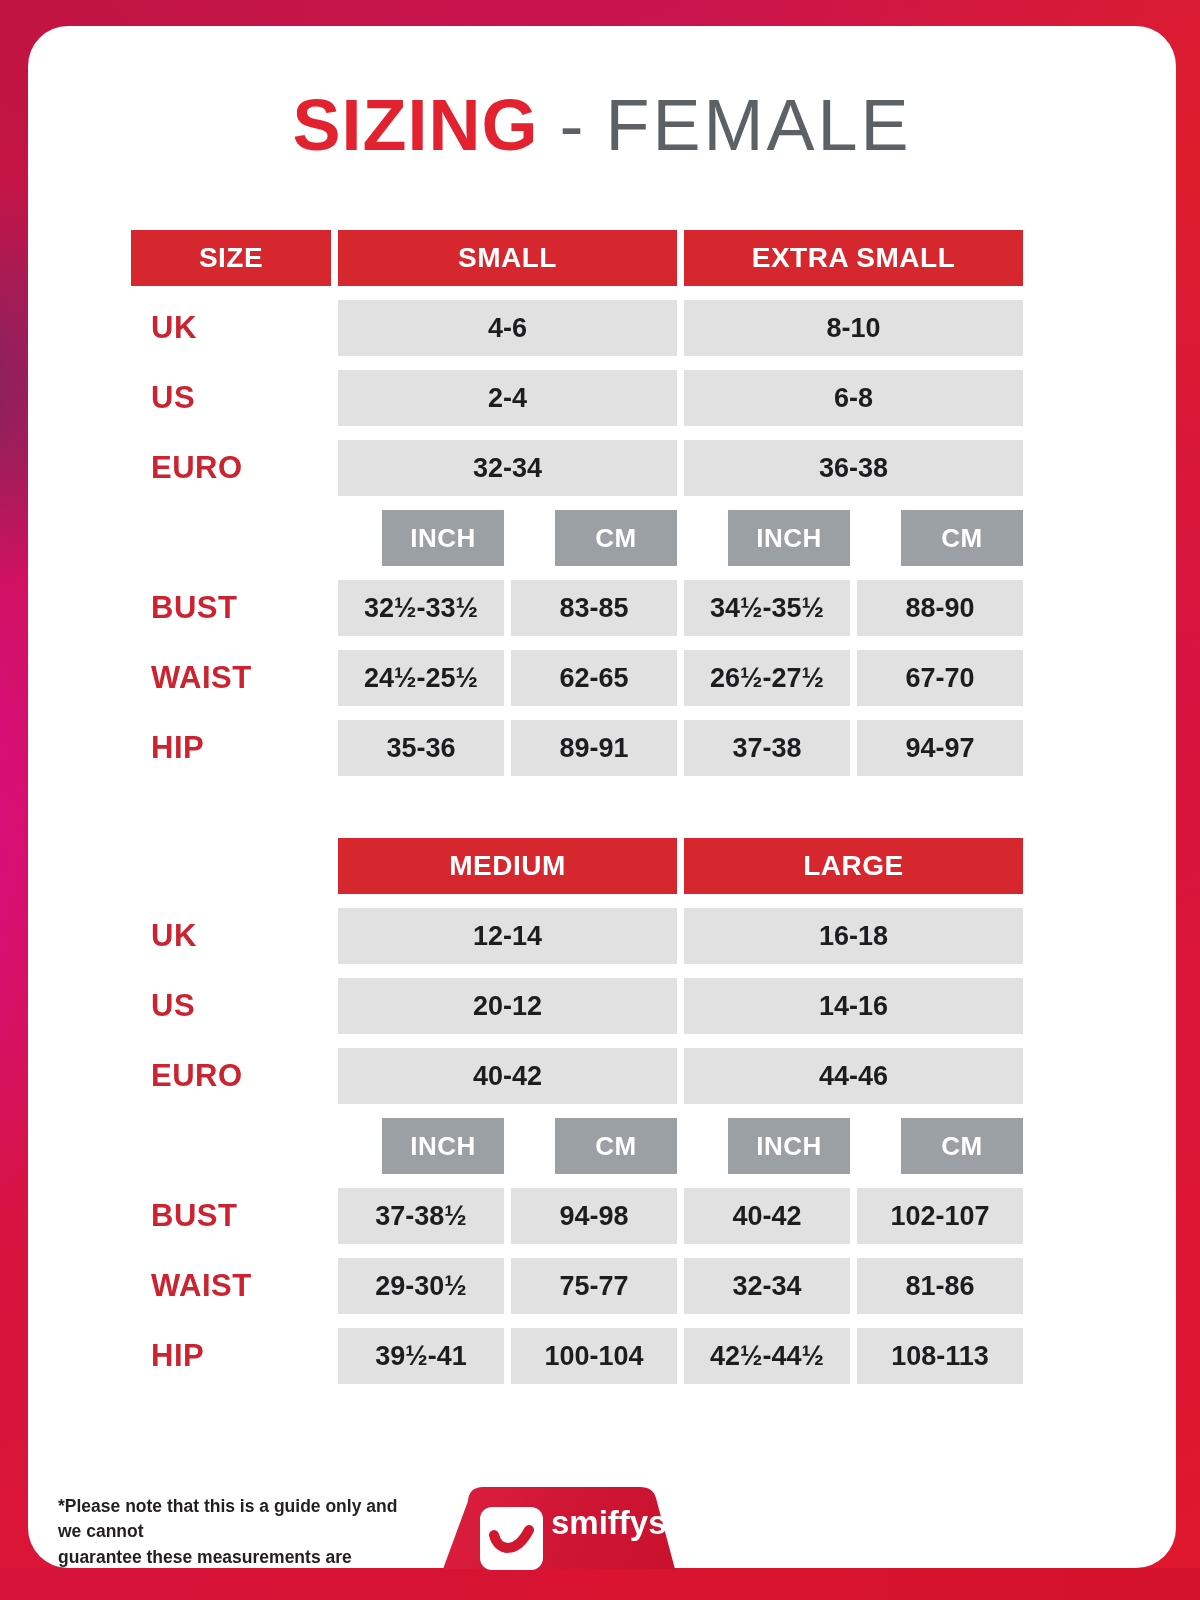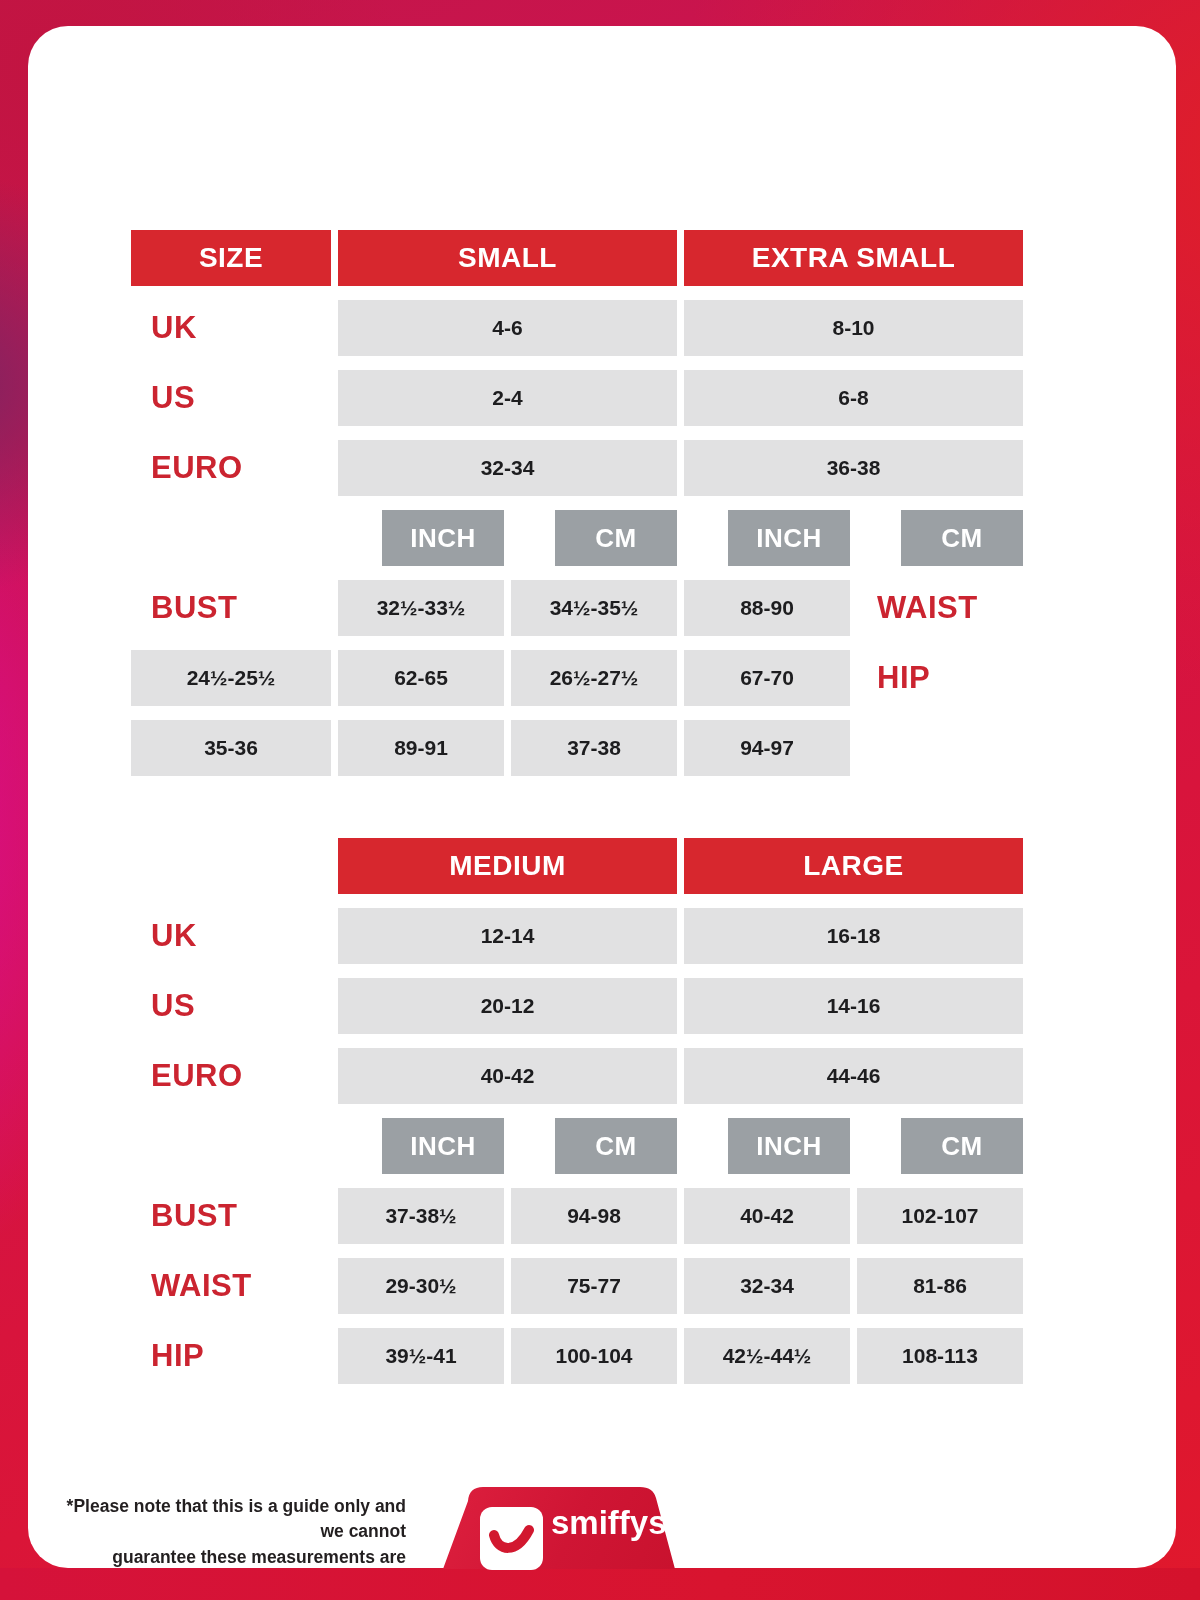--- a/index.html
+++ b/index.html
@@ -32,27 +32,27 @@
     display:grid;
     grid-template-columns:200px 166px 166px 166px 166px;
     grid-auto-rows:56px;
     column-gap:7px;row-gap:14px;
   }
   .t1{top:204px;}
   .t2{top:812px;}
   .cell{display:flex;align-items:center;justify-content:center;}
   .cell-red{background:#d7272e;color:#ffffff;font-weight:bold;font-size:28px;letter-spacing:.5px;}
   .cell-unit{background:#9ba0a4;color:#ffffff;font-weight:bold;font-size:26px;letter-spacing:.5px;margin-left:44px;}
-  .cell-gray{background:#e1e1e2;color:#1d1d1f;font-weight:bold;font-size:21px;}
+  .cell-gray{background:#e1e1e2;color:#1d1d1f;font-weight:bold;font-size:27px;}
   .row-label{display:flex;align-items:center;justify-content:flex-start;padding-left:20px;
     color:#cb2430;font-weight:bold;font-size:31px;letter-spacing:.5px;}
   .span2{grid-column:span 2;}
   .spacer{background:transparent;}
   .note{
-    position:absolute;left:30px;top:1468px;width:348px;text-align:right;
+    position:absolute;left:30px;top:1468px;width:348px;text-align:left;
     color:#231f20;font-weight:bold;font-size:17.5px;line-height:1.45;
   }
   .bottom-band{
     position:absolute;left:0;top:1568px;width:1200px;height:32px;
     background:linear-gradient(90deg,#d5123a 0%,#d8142f 60%,#d4122c 100%);
   }
   .logo-tab{
     position:absolute;left:443px;top:1487px;width:232px;height:82px;
     background:linear-gradient(115deg,#dd1f3e 0%,#cf1534 55%,#c9122e 100%);
     clip-path:path("M25 14 Q26 0 40 0 L197 0 Q210 0 213 11 L232 82 L0 82 Z");
@@ -71,20 +71,23 @@
     font-weight:bold;font-size:13px;
   }
 </style>
 </head>
 <body>
 
 <div class="bg"></div>
 
 <div class="card">
 
+  <div class="title">
+    <span class="brand">SIZING</span><span class="dash"> - </span><span class="rest">FEMALE</span>
+  </div>
 
   <div class="size-table t1">
     <div class="cell cell-red">SIZE</div>
     <div class="cell cell-red span2">SMALL</div>
     <div class="cell cell-red span2">EXTRA SMALL</div>
 
     <div class="row-label">UK</div>
     <div class="cell cell-gray span2">4-6</div>
     <div class="cell cell-gray span2">8-10</div>
 
@@ -97,20 +100,21 @@
     <div class="cell cell-gray span2">36-38</div>
 
     <div class="spacer"></div>
     <div class="cell cell-unit">INCH</div>
     <div class="cell cell-unit">CM</div>
     <div class="cell cell-unit">INCH</div>
     <div class="cell cell-unit">CM</div>
 
     <div class="row-label">BUST</div>
     <div class="cell cell-gray">32½-33½</div>
+    <div class="cell cell-gray">83-85</div>
     <div class="cell cell-gray">34½-35½</div>
     <div class="cell cell-gray">88-90</div>
 
     <div class="row-label">WAIST</div>
     <div class="cell cell-gray">24½-25½</div>
     <div class="cell cell-gray">62-65</div>
     <div class="cell cell-gray">26½-27½</div>
     <div class="cell cell-gray">67-70</div>
 
     <div class="row-label">HIP</div>

